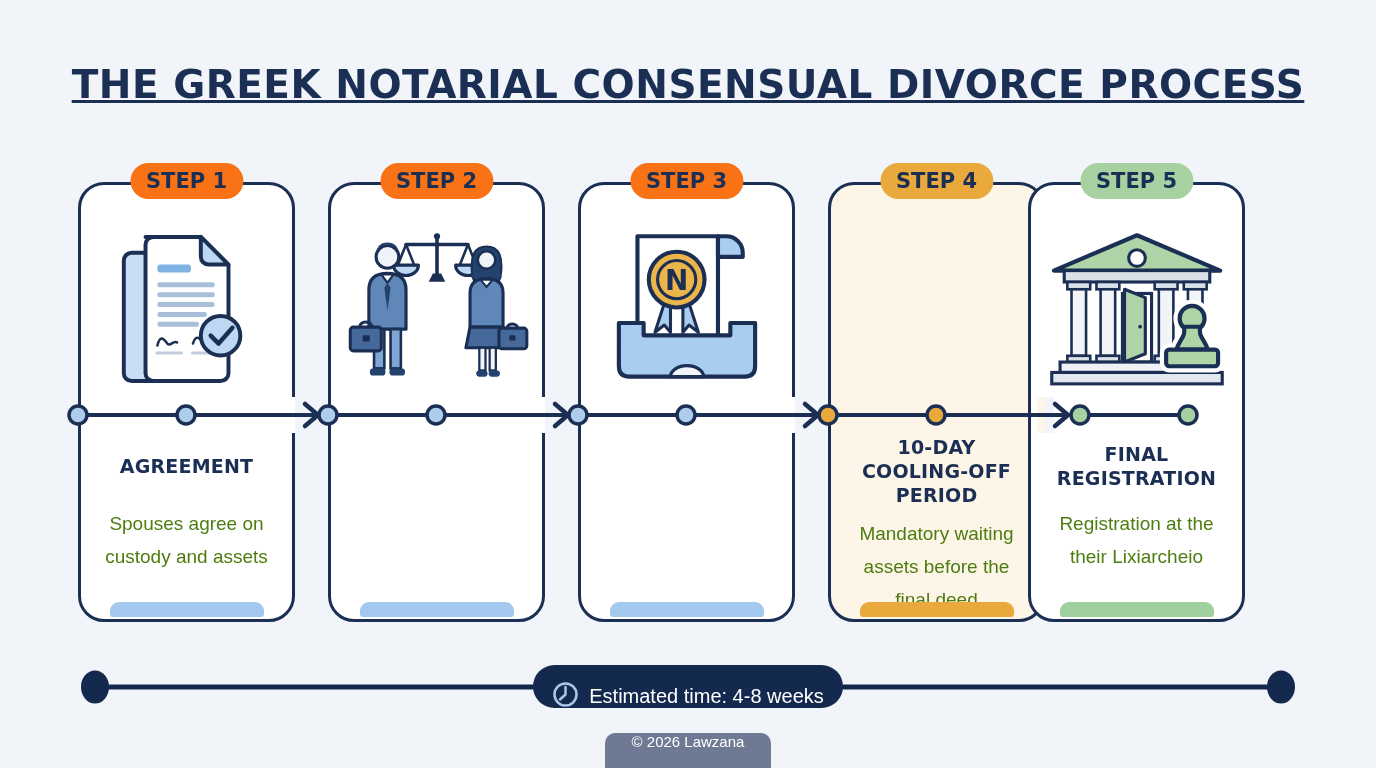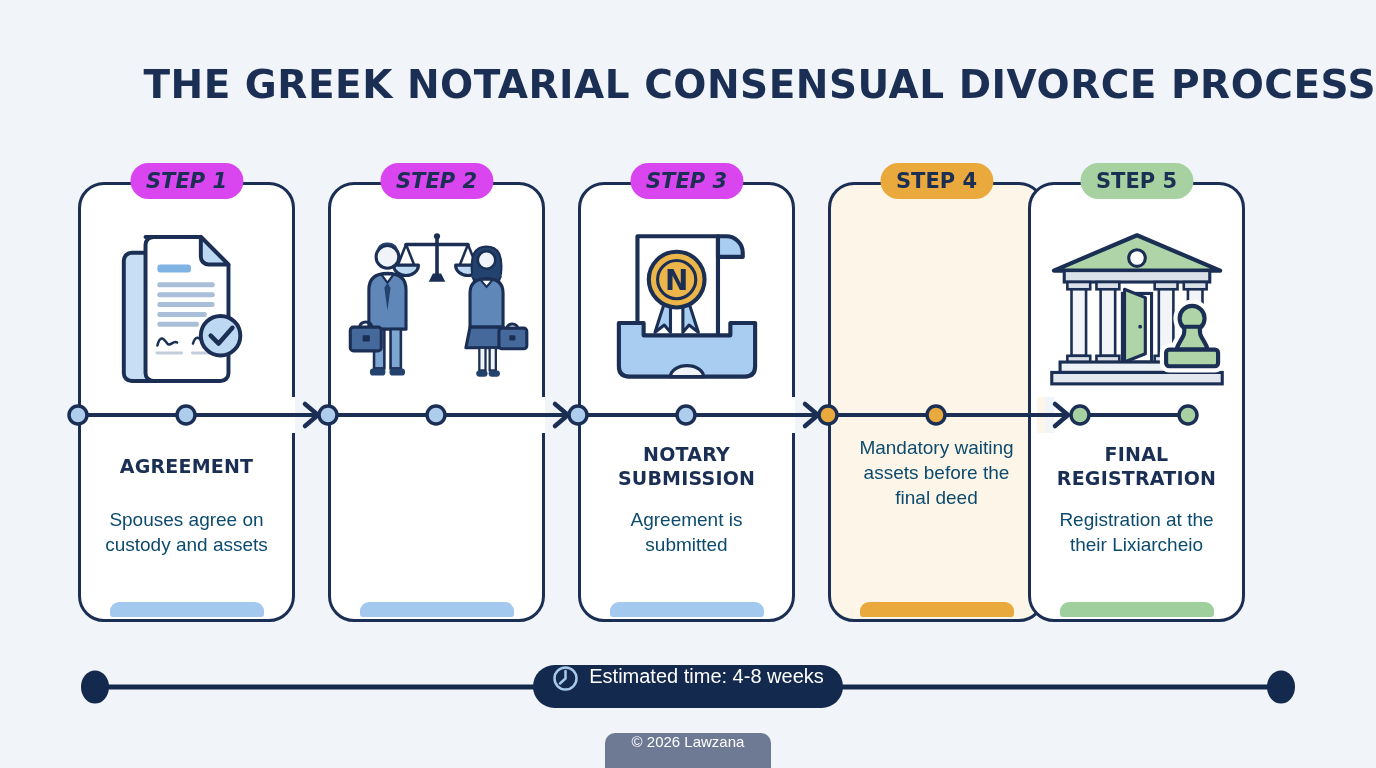--- a/index.html
+++ b/index.html
@@ -4,73 +4,74 @@
 <style>
   html,body{margin:0;padding:0;}
   body{
     width:1376px;height:768px;overflow:hidden;position:relative;
     background:#f1f4f8;
     font-family:"Liberation Sans", sans-serif;
     -webkit-font-smoothing:antialiased;
   }
   .title{
     position:absolute;top:62px;left:0;width:100%;
-    text-align:right;
+    text-align:center;
     font-family:"DejaVu Sans", sans-serif;
     font-weight:bold;font-size:39px;letter-spacing:.5px;
     color:#1b2f54;
+    text-decoration:underline;
   }
   .card{
     position:absolute;top:182px;width:217px;height:440px;
     background:#ffffff;border:3px solid #1b2f54;border-radius:26px;
     box-sizing:border-box;z-index:1;
   }
   .card.c1{left:78px;} .card.c2{left:328px;padding-left:16px;} .card.c3{left:578px;}
   .card.c4{left:828px;background:#fdf6e8;padding-left:31px;} .card.c5{left:1028px;}
   .badge{
     position:absolute;top:-22px;left:50%;transform:translateX(-50%);
     padding:6px 16px;border-radius:22px;white-space:nowrap;
     font-family:"DejaVu Sans", sans-serif;font-weight:bold;font-size:21px;
     color:#1b2f54;z-index:4;
   }
-  .badge.blue{background:#d946ef;font-style:italic;}
+  .badge.blue{background:#f97316;}
   .badge.gold{background:#eaa93c;}
   .badge.green{background:#a7d1a1;}
   .icon-zone{
     position:absolute;top:22px;left:0;right:0;height:202px;
     display:flex;align-items:center;justify-content:center;
   }
   .card-text{
     position:absolute;top:250px;left:8px;right:8px;text-align:center;
   }
   .card-heading{
     font-family:"DejaVu Sans", sans-serif;font-weight:bold;
     font-size:19px;line-height:24px;color:#1b2f54;letter-spacing:.2px;
     min-height:62px;max-width:190px;margin:0 auto 10px auto;
     display:flex;align-items:center;justify-content:center;
   }
   .card-desc{
-    font-size:19px;line-height:25px;color:#0c4a6e;
+    font-size:19px;line-height:33px;color:#4d7c0f;
     max-width:174px;margin:0 auto;
   }
   .card-bar{
     position:absolute;bottom:2px;left:50%;transform:translateX(-50%);
     width:154px;height:15px;border-radius:9px 9px 3px 3px;
   }
   .card-bar.blue{background:#a3c9ef;}
   .card-bar.gold{background:#eaa93c;}
   .card-bar.green{background:#9fcf9d;}
   #overlay{
     position:absolute;top:0;left:0;width:1376px;height:768px;
     z-index:6;pointer-events:none;
   }
   .est-pill{
     position:absolute;left:533px;top:665px;width:310px;height:43px;
     background:#14294e;border-radius:22px;z-index:7;
-    display:flex;align-items:flex-start;justify-content:center;gap:10px;
+    display:flex;align-items:flex-end;justify-content:center;gap:10px;
     color:#ffffff;font-size:20px;
   }
   .footer-pill{
     position:absolute;left:605px;top:733px;width:166px;height:44px;
     background:#6e7a94;border-radius:10px;z-index:3;
     display:flex;justify-content:center;align-items:flex-start;
     padding-top:0;box-sizing:border-box;
     color:#ffffff;font-size:15px;
   }
   .footer-pill span{}
@@ -162,30 +163,27 @@
       <path d="M110,8 h8 a16,16 0 0 1 16,16 v4 h-24 z" fill="#a8cdf0" stroke="#1b2f54" stroke-width="4" stroke-linejoin="round"></path>
       <polygon points="58,73 49,101 58,94 64,101 64,76" fill="#a8cdf0" stroke="#1b2f54" stroke-width="3" stroke-linejoin="round"></polygon>
       <polygon points="82,73 91,101 82,94 76,101 76,76" fill="#a8cdf0" stroke="#1b2f54" stroke-width="3" stroke-linejoin="round"></polygon>
       <circle cx="70" cy="50" r="27" fill="#ecb54a" stroke="#1b2f54" stroke-width="4"></circle>
       <circle cx="70" cy="50" r="18.5" fill="none" stroke="#1b2f54" stroke-width="3"></circle>
       <text class="icon-num" x="70" y="60" text-anchor="middle" font-size="27">N</text>
       <path d="M14,92 v42 q0,10 10,10 h112 q10,0 10,-10 v-42 h-24 v12 H38 v-12 z" fill="#a8cdf0" stroke="#1b2f54" stroke-width="4" stroke-linejoin="round"></path>
       <path d="M64,144 a15,10 0 0 1 32,0 z" fill="#f1f4f8" stroke="#1b2f54" stroke-width="3"></path>
     </svg>
   </div>
-  <div class="card-text">
-    <div class="card-heading">NOTARY SUBMISSION</div>
-    <div class="card-desc">Agreement is submitted</div>
-  </div>
   <div class="card-bar blue"></div>
 </div>
 
 <div class="card c4">
   <div class="badge gold">STEP 4</div>
   <div class="card-text">
+    <div class="card-heading">10-DAY COOLING-OFF PERIOD</div>
     <div class="card-desc">Mandatory waiting assets before the final deed</div>
   </div>
   <div class="card-bar gold"></div>
 </div>
 
 <div class="card c5">
   <div class="badge green">STEP 5</div>
   <div class="icon-zone">
     <svg width="188" height="158" viewBox="0 0 180 152">
       <path d="M90,6 L170,40 H10 z" fill="#aed4a8" stroke="#1b2f54" stroke-width="4" stroke-linejoin="round"></path>

